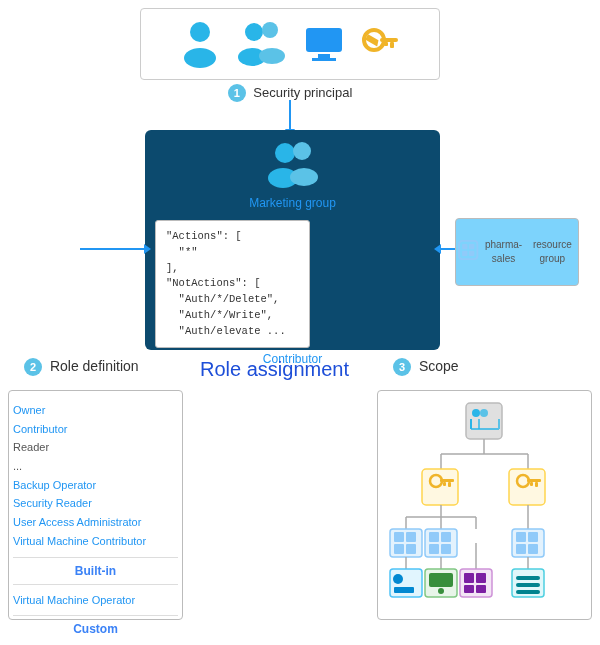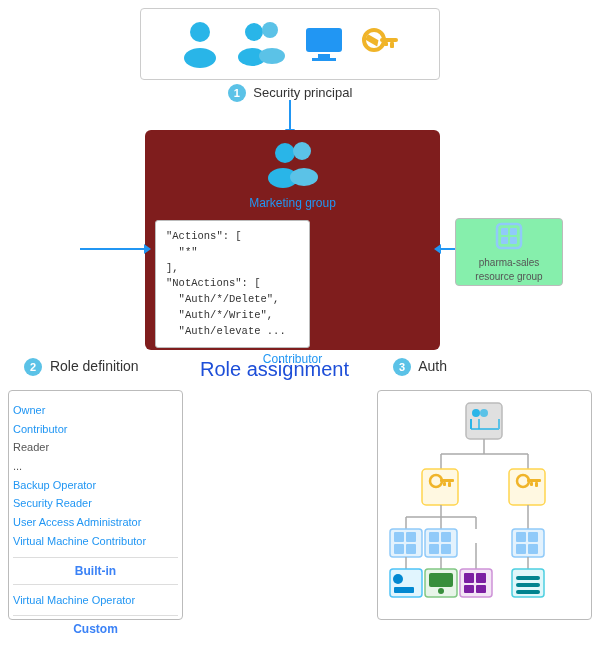--- a/index.html
+++ b/index.html
@@ -79,21 +79,21 @@
       border-top: 7px solid #2196F3;
     }
 
     
     .role-assignment-area {
       position: absolute;
       top: 130px;
       left: 145px;
       width: 295px;
       height: 220px;
-      background: #7f1d1d;
+      background: #0c4a6e;
       border-radius: 6px;
       padding: 10px;
     }
 
     .marketing-group-label {
       text-align: center;
       font-size: 12px;
       color: #2196F3;
       margin-top: 4px;
     }
@@ -122,27 +122,26 @@
       font-size: 12px;
       color: #2196F3;
       margin-top: 4px;
     }
 
     
     .pharma-box {
       position: absolute;
       top: 218px;
       left: 455px;
-      width: 108px;
+      width: 124px;
       height: 68px;
       border: 1.5px solid #bbb;
       border-radius: 4px;
-      background: #86efac;
+      background: #7dd3fc;
       display: flex;
-      flex-direction: column;
       align-items: center;
       justify-content: center;
       font-size: 10px;
       color: #555;
       text-align: center;
       line-height: 1.4;
     }
 
     
     
@@ -331,21 +330,21 @@
     <span class="sp-number">2</span>
     <span>Role definition</span>
   </div>
 
   <div class="ra-section-label">
     <span>Role assignment</span>
   </div>
 
   <div class="section-label" style="top: 358px; right: 8px; width: 215px; text-align: left;">
     <span class="sp-number">3</span>
-    <span>Auth</span>
+    <span>Scope</span>
   </div>
 
   <div class="role-def-box">
     <div class="role-def-item blue">Owner</div>
     <div class="role-def-item blue">Contributor</div>
     <div class="role-def-item">Reader</div>
     <div class="role-def-item">...</div>
     <div class="role-def-item blue">Backup Operator</div>
     <div class="role-def-item blue">Security Reader</div>
     <div class="role-def-item blue">User Access Administrator</div>

